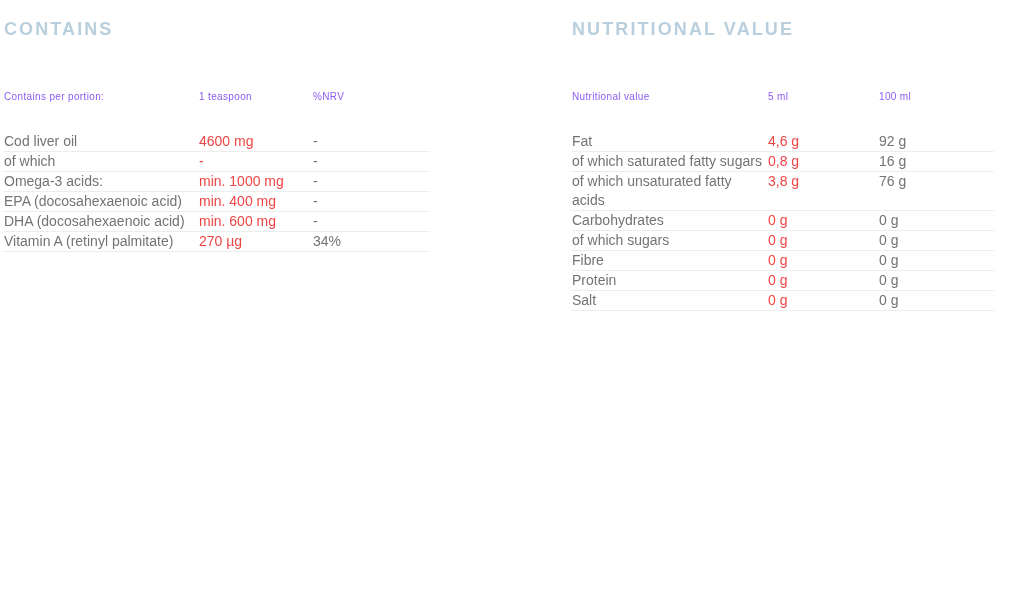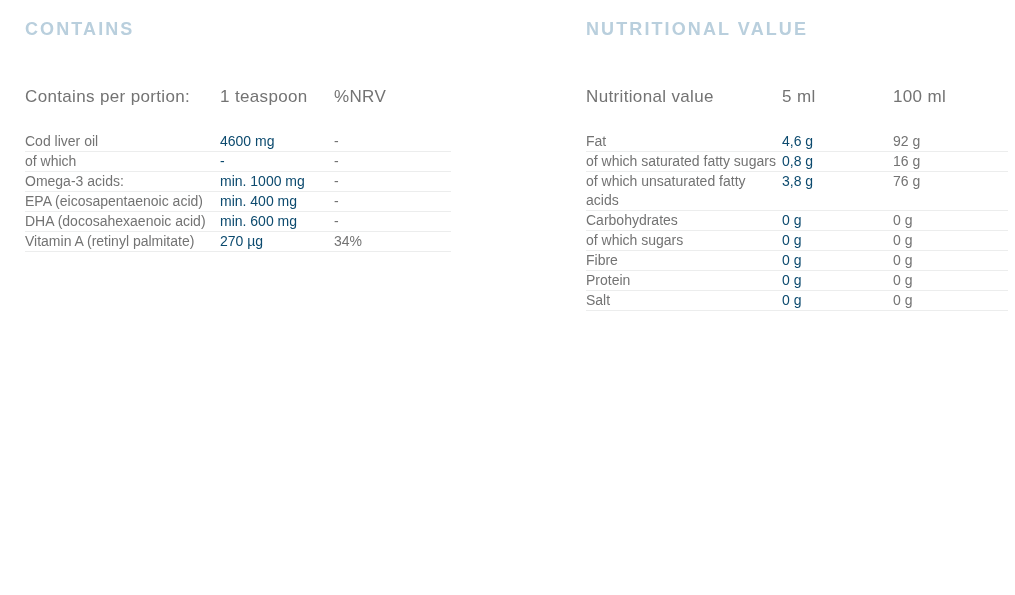--- a/index.html
+++ b/index.html
@@ -19,22 +19,22 @@
     position: relative;
     width: 1015px;
     height: 595px;
     box-sizing: border-box;
   }
 
   .panel {
     position: absolute;
     top: 0;
   }
-  .panel-left  { left: 25px;  width: 426px; }
-  .panel-right { left: 586px; width: 422px; }
+  .panel-left  { left: 4px;  width: 426px; }
+  .panel-right { left: 572px; width: 422px; }
 
   .section-heading {
     margin: 0;
     padding-top: 16px;
     font-size: 18px;
     font-weight: 700;
     letter-spacing: 2.1px;
     color: #b9cfdd;
     text-transform: uppercase;
     line-height: 26px;
@@ -51,43 +51,43 @@
   table.nutri th,
   table.nutri td {
     text-align: left;
     vertical-align: top;
     padding: 0;
     font-weight: 400;
   }
 
   
   thead th {
-    font-size: 17px;
+    font-size: 10px;
     font-weight: 700;
     letter-spacing: 0.35px;
-    color: #737373;
+    color: #8b5cf6;
     height: 44px;
     line-height: 18px;
     padding-bottom: 8px;
   }
 
   
   tbody tr {
     border-bottom: 1px solid #eceded;
   }
   tbody td {
     font-size: 14px;
     line-height: 19px;
     color: #b4b7bb;
     padding-top: 9px;
     padding-bottom: 9px;
     height: 18px;
   }
   tbody td.val-primary {
-    color: #0c4a6e;
+    color: #ef4444;
   }
   tbody td.val-muted {
     color: #737373;
   }
 
   
   .panel-left  col.c-name { width: 195px; }
   .panel-left  col.c-a    { width: 114px; }
   .panel-left  col.c-b    { width: 117px; }
 
@@ -127,21 +127,21 @@
             <td class="val-muted">of which</td>
             <td class="val-primary">-</td>
             <td class="val-muted">-</td>
           </tr>
           <tr>
             <td class="val-muted">Omega-3 acids:</td>
             <td class="val-primary">min. 1000 mg</td>
             <td class="val-muted">-</td>
           </tr>
           <tr>
-            <td class="val-muted">EPA (eicosapentaenoic acid)</td>
+            <td class="val-muted">EPA (docosahexaenoic acid)</td>
             <td class="val-primary">min. 400 mg</td>
             <td class="val-muted">-</td>
           </tr>
           <tr>
             <td class="val-muted">DHA (docosahexaenoic acid)</td>
             <td class="val-primary">min. 600 mg</td>
             <td class="val-muted">-</td>
           </tr>
           <tr>
             <td class="val-muted">Vitamin A (retinyl palmitate)</td>

